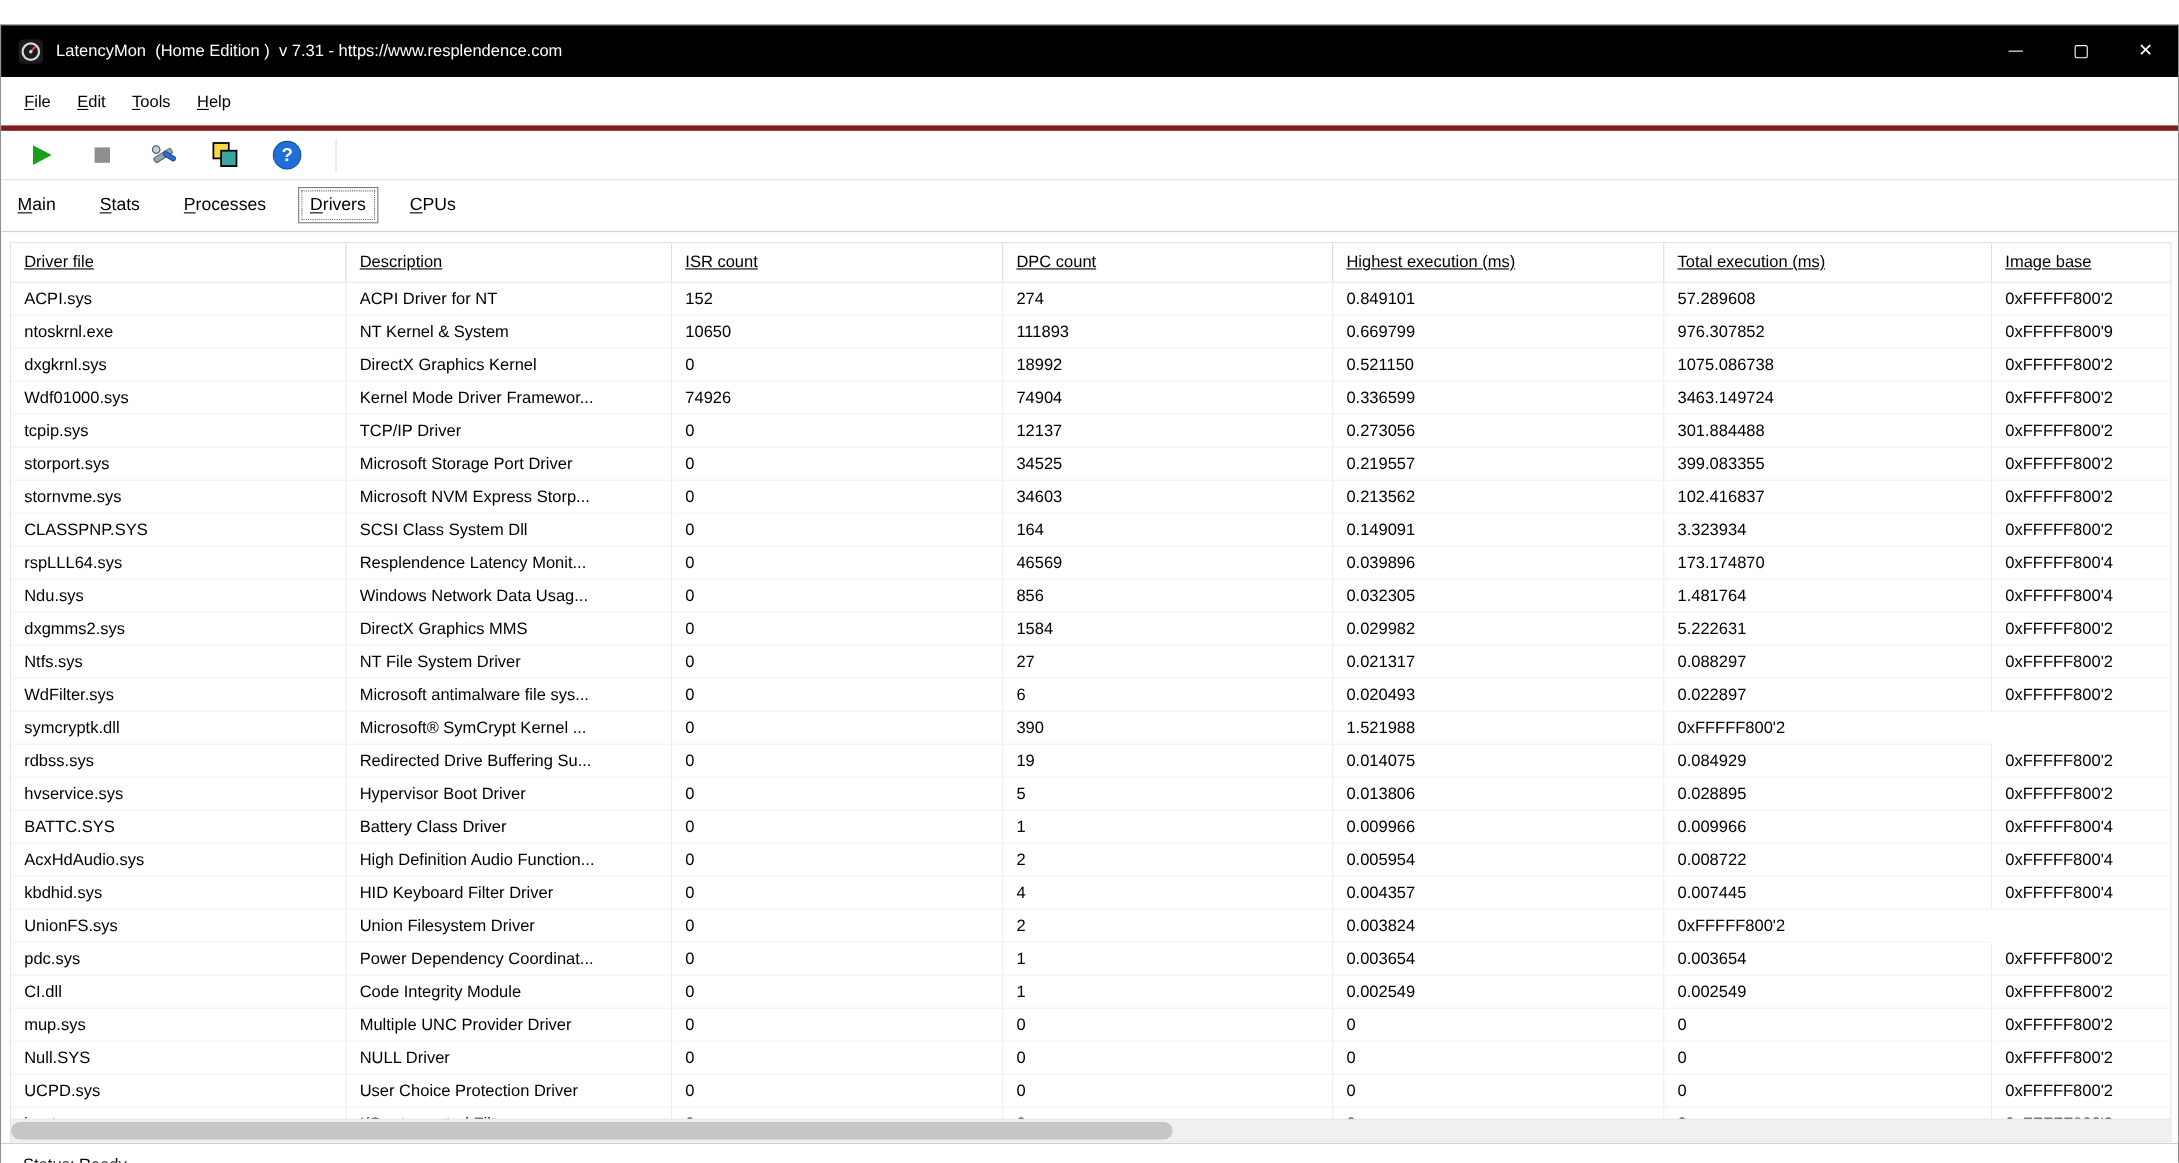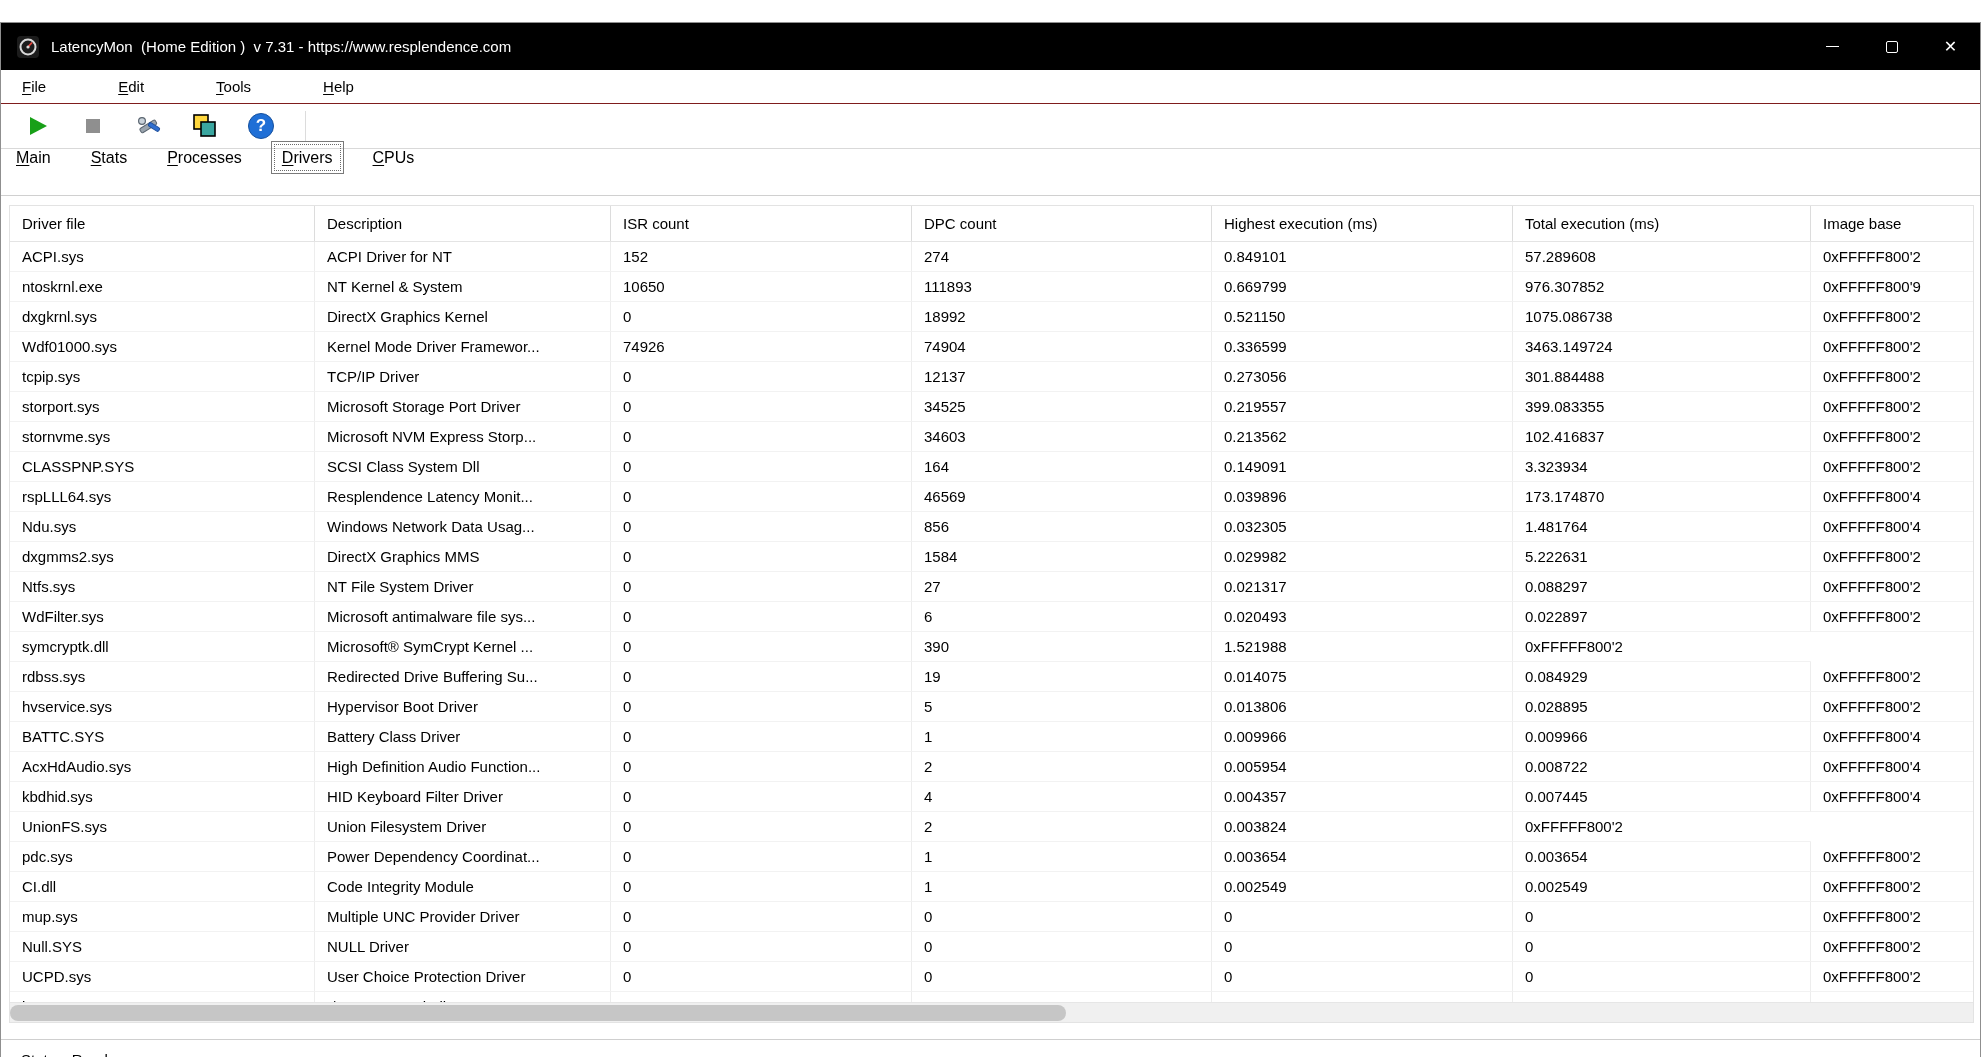--- a/index.html
+++ b/index.html
@@ -12,51 +12,51 @@
   .titlebar { height:47px; background:#000000; display:flex; align-items:center; }
   .app-icon { width:24px; height:24px; margin-left:15px; flex:0 0 auto; }
   .title-text { color:#ffffff; font-size:15px; margin-left:11px; white-space:pre; }
   .win-controls { margin-left:auto; display:flex; height:100%; }
   .win-btn { width:59px; height:100%; display:flex; align-items:center; justify-content:center; cursor:default; }
   .glyph-min { width:13px; height:1px; background:#fff; }
   .glyph-max { width:12px; height:12px; border:1px solid #fff; border-radius:2px; }
   .glyph-close { color:#fff; font-size:16px; line-height:1; }
 
   
-  .menubar { height:34px; display:flex; align-items:center; padding-left:9px;
-             background:#fff; border-bottom:1px solid #7f1d1d;gap:48px; }
+  .menubar { height:49px; display:flex; align-items:center; padding-left:9px;
+             background:#fff; border-bottom:5px solid #7f1d1d; }
   .menu-item { font-size:15px; padding:6px 12px; cursor:default; }
   .accel { text-decoration:underline; text-underline-offset:2px; }
 
   
   .toolbar { height:45px; display:flex; align-items:center; gap:28px; padding-left:22px;
              background:#fff; border-bottom:1px solid #d9d9d9; }
   .tool-btn { width:28px; height:28px; display:flex; align-items:center; justify-content:center; }
   .tb-sep { width:1px; height:30px; background:#dcdcdc; margin-left:2px; }
   .help-circle { width:26px; height:26px; border-radius:50%; background:#1f6fd6;
                  display:flex; align-items:center; justify-content:center;
                  color:#fff; font-size:17px; font-weight:bold; border:1px solid #15509e; }
 
   
-  .tabbar { height:47px; display:flex; align-items:flex-start; gap:40px; padding-left:15px;
+  .tabbar { height:47px; display:flex; align-items:center; gap:40px; padding-left:15px;
             background:#fff; border-bottom:1px solid #d0d0d0; }
   .tab { position:relative; font-size:16px; cursor:default; }
   .tab.active::before { content:""; position:absolute; left:-11px; right:-11px; top:-8px; bottom:-7px;
                         border:1px solid #7a7a7a; }
   .tab.active::after  { content:""; position:absolute; left:-8px; right:-8px; top:-5px; bottom:-4px;
                         border:1px dotted #6a6a6a; }
 
   
   .table-area { margin:9px 8px 0 8px; width:1965px; height:818px;
                 border:1px solid #e3e3e3; background:#fff; position:relative; overflow:hidden; }
   .thead-row, .trow { display:grid;
       grid-template-columns:305px 296px 301px 300px 301px 298px 1fr; }
   .thead-row { height:36px; border-bottom:1px solid #e4e4e4; }
   .hcell { font-size:15px; line-height:35px; padding:0 10px 0 12px; white-space:nowrap;
-           overflow:hidden; border-right:1px solid #dcdcdc; cursor:default; }
+           overflow:hidden; border-right:1px solid #dcdcdc; cursor:default;text-decoration:underline; }
   .hcell:last-child { border-right:none; }
   .tbody { height:762px; overflow:hidden; }
   .trow { height:30px; }
   .cell { font-size:15px; line-height:29px; padding:0 10px 0 12px; white-space:nowrap;
           overflow:hidden; border-right:1px solid #ededed; border-bottom:1px solid #f2f2f2; }
   .cell:last-child { border-right:none; }
 
   
   .hscroll { position:absolute; left:0; right:0; bottom:0; height:20px; background:#f0f0f0;
              border-top:1px solid #e6e6e6; }

